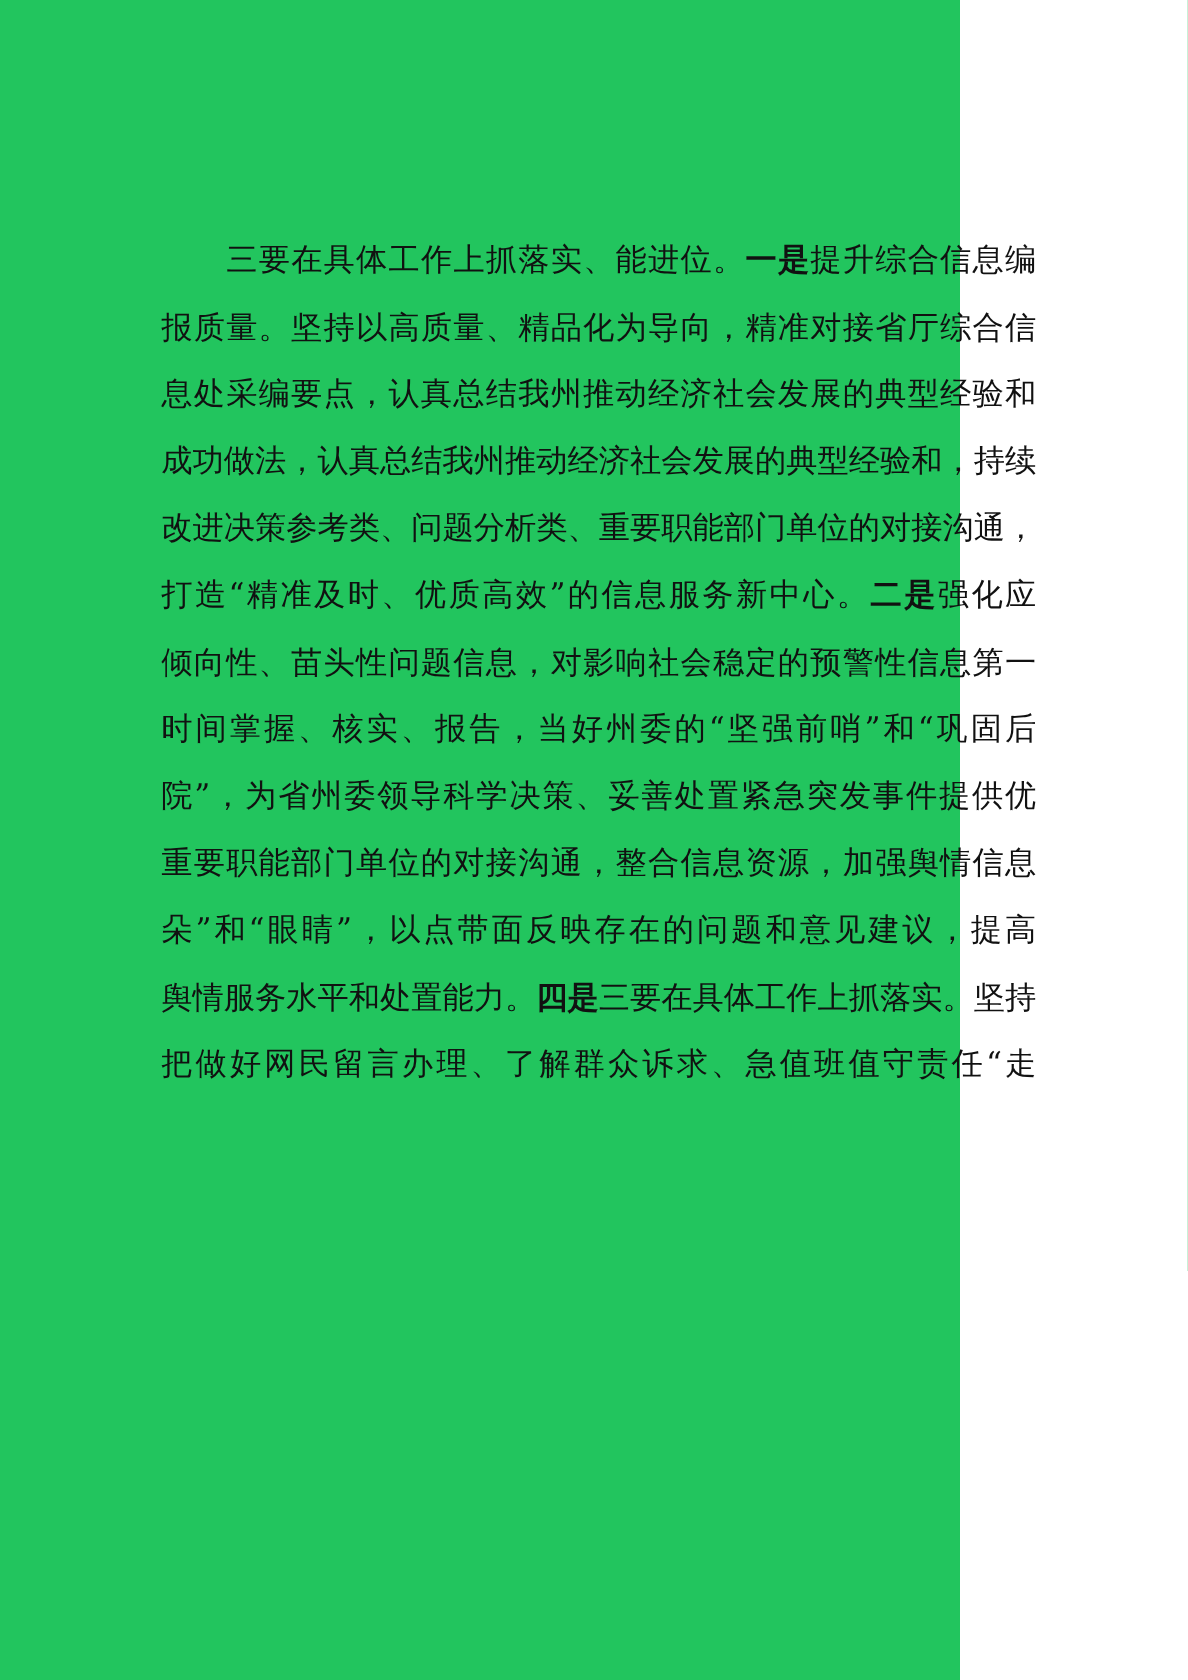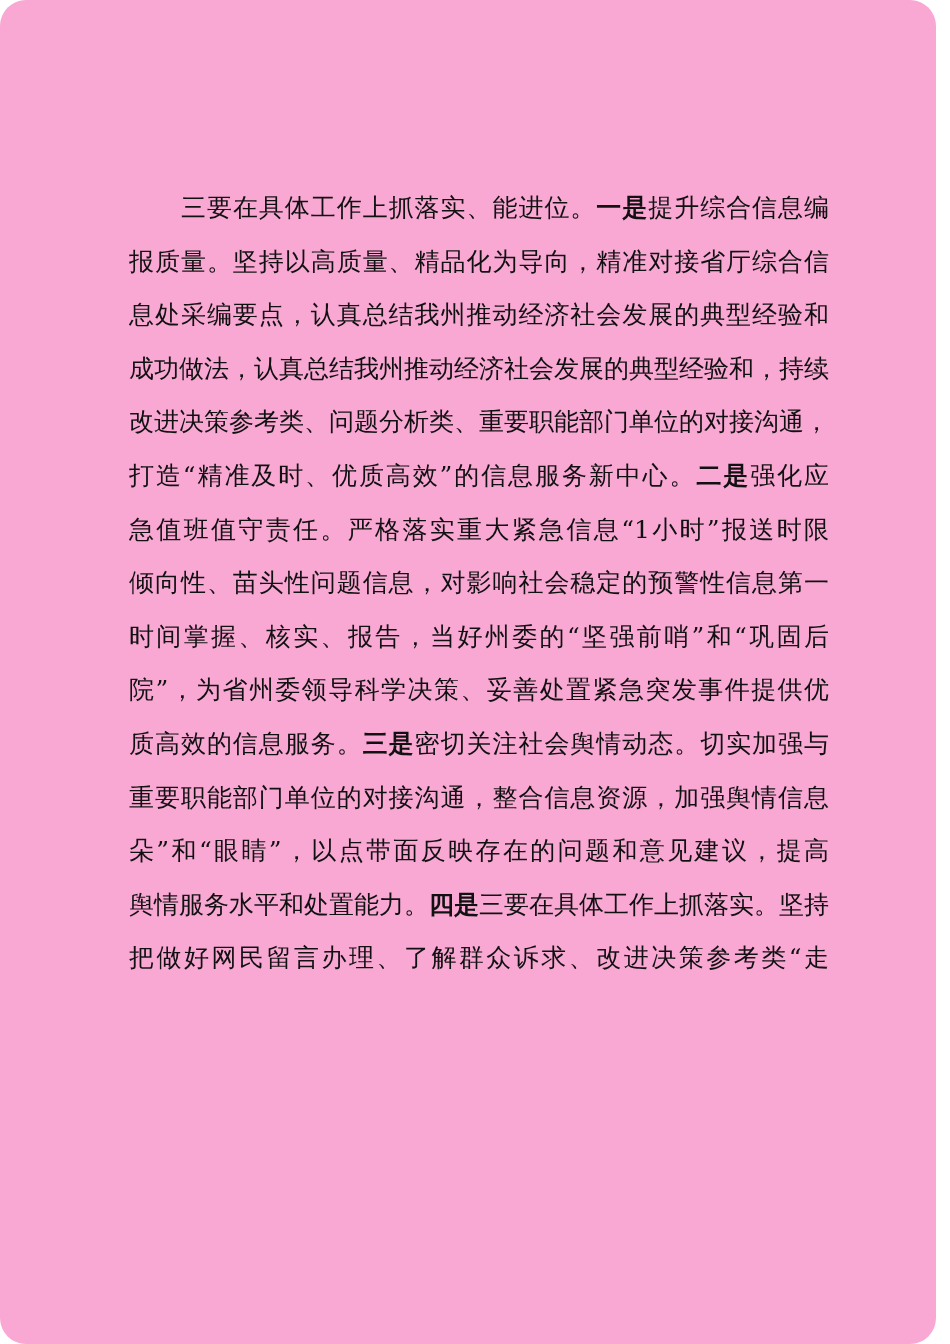--- a/index.html
+++ b/index.html
@@ -1,17 +1,17 @@
 <!DOCTYPE html>
 <html><head>
 <meta charset="utf-8">
 <style>
   html, body { margin: 0; padding: 0; background: #ffffff; }
   body { width: 950px; height: 1344px; position: relative; overflow: hidden; }
-  .page { position: absolute; left: 0; top: 0; width: 936px; height: 1344px; background: #f9a8d4; border-radius: 26px; }
+  .page { position: absolute; left: 0; top: 0; width: 768px; height: 1344px; background: #22c55e; }
   .body-text {
     position: absolute; left: 129px; top: 181px; width: 700px;
     font-family: "DejaVu Serif", "Liberation Serif", serif;
     font-size: 25px; color: #111;
   }
   .line {
     height: 53.6px; line-height: 53.6px;
     white-space: nowrap; text-align: justify; text-align-last: justify;
     display: block; overflow: hidden;
   }
@@ -22,23 +22,21 @@
 <body>
 
 <div class="page">
   <div class="body-text" id="body-text">
       <div class="line indent"><span>三要在具体工作上抓落实、能进位。</span><b>一是</b><span>提升综合信息编</span></div>
       <div class="line"><span>报质量。坚持以高质量、精品化为导向，精准对接省厅综合信</span></div>
       <div class="line"><span>息处采编要点，认真总结我州推动经济社会发展的典型经验和</span></div>
       <div class="line"><span>成功做法，认真总结我州推动经济社会发展的典型经验和，持续</span></div>
       <div class="line"><span>改进决策参考类、问题分析类、重要职能部门单位的对接沟通，</span></div>
       <div class="line"><span>打造“精准及时、优质高效”的信息服务新中心。</span><b>二是</b><span>强化应</span></div>
-      <div class="line"><span>急值班值守责任。严格落实重大紧急信息“1小时”报送时限</span></div>
       <div class="line"><span>倾向性、苗头性问题信息，对影响社会稳定的预警性信息第一</span></div>
       <div class="line"><span>时间掌握、核实、报告，当好州委的“坚强前哨”和“巩固后</span></div>
       <div class="line"><span>院”，为省州委领导科学决策、妥善处置紧急突发事件提供优</span></div>
-      <div class="line"><span>质高效的信息服务。</span><b>三是</b><span>密切关注社会舆情动态。切实加强与</span></div>
       <div class="line"><span>重要职能部门单位的对接沟通，整合信息资源，加强舆情信息</span></div>
       <div class="line"><span>朵”和“眼睛”，以点带面反映存在的问题和意见建议，提高</span></div>
       <div class="line"><span>舆情服务水平和处置能力。</span><b>四是</b><span>三要在具体工作上抓落实。坚持</span></div>
-      <div class="line"><span>把做好网民留言办理、了解群众诉求、改进决策参考类“走</span></div>
+      <div class="line"><span>把做好网民留言办理、了解群众诉求、急值班值守责任“走</span></div>
     </div>
 </div>
 
 </body></html>

